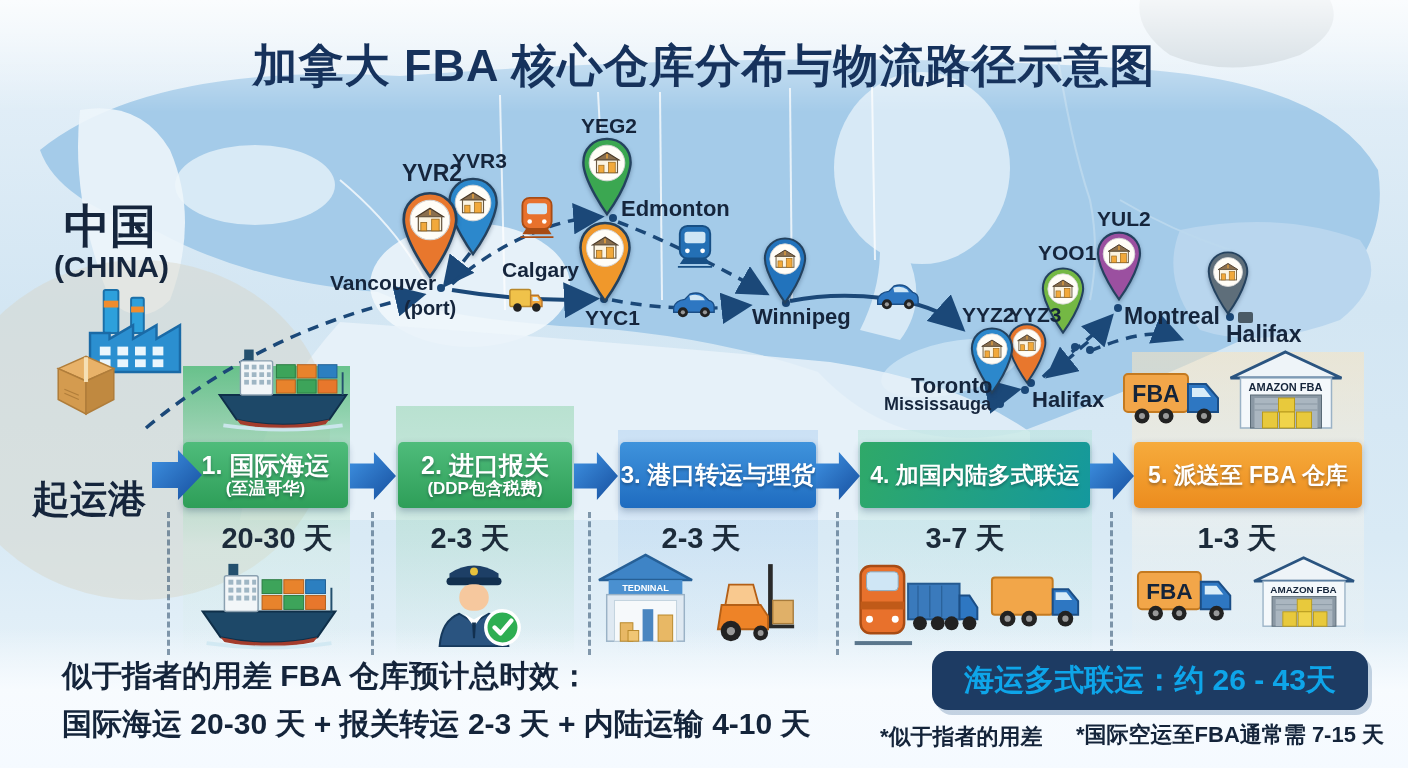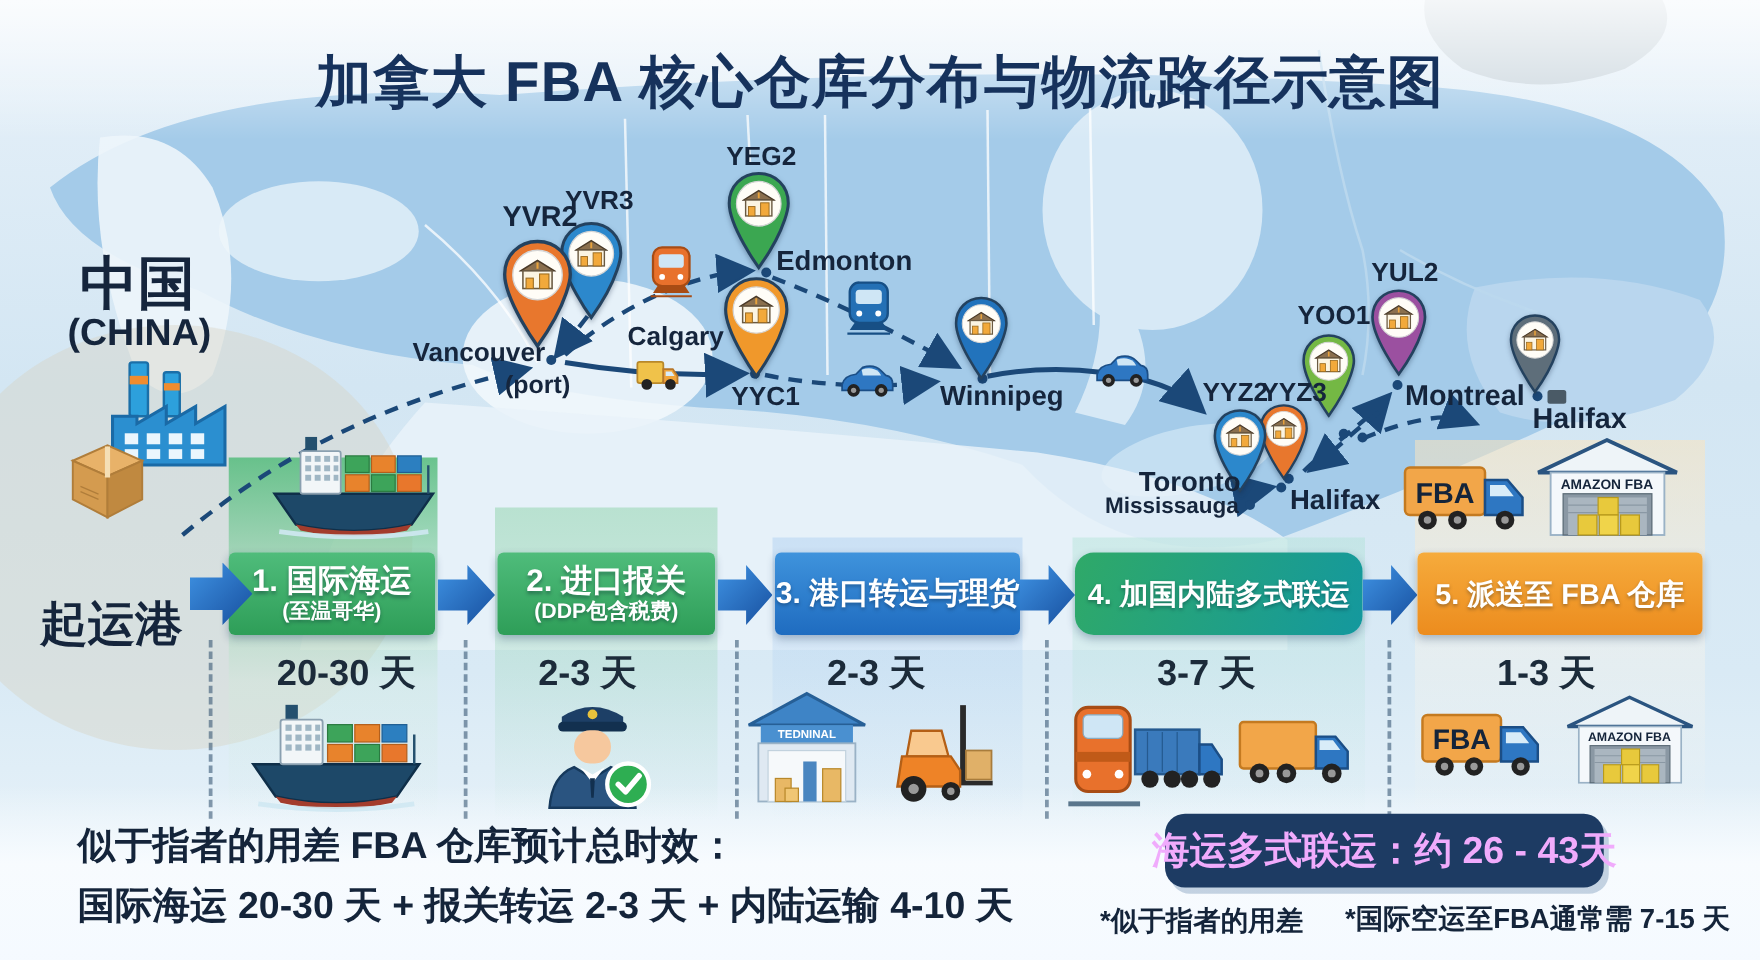--- a/index.html
+++ b/index.html
@@ -14,32 +14,32 @@
   .band{position:absolute;z-index:2;}
   .fade{position:absolute;left:0;width:100%;z-index:1;}
   .banner{position:absolute;top:442px;height:66px;z-index:5;border-radius:5px;
     display:flex;flex-direction:column;justify-content:center;align-items:center;
     color:#fff;font-weight:bold;text-shadow:0 2px 3px rgba(0,20,40,.35);
     box-shadow:0 3px 7px rgba(20,50,90,.3);}
   .banner .t1{font-size:25px;line-height:1.15;}
   .banner .t2{font-size:17px;line-height:1.1;}
   .b-green{background:linear-gradient(180deg,#4fbc7b 0%,#2e9e58 100%);}
   .b-blue{background:linear-gradient(180deg,#3f93dc 0%,#1f6cc0 100%);text-align:right;}
-  .b-teal{background:linear-gradient(110deg,#2fa968 0%,#14989e 100%);border-radius:15px;}
+  .b-teal{background:linear-gradient(110deg,#2fa968 0%,#14989e 100%);}
   .b-orange{background:linear-gradient(180deg,#f6ab3c 0%,#ec8c1e 100%);}
   .flow-arrow{position:absolute;z-index:6;background:linear-gradient(135deg,#3f93e4,#174f9e);
     clip-path:polygon(0 24%,52% 24%,52% 0,100% 50%,52% 100%,52% 76%,0 76%);}
   .dur{position:absolute;top:519px;font-size:29px;font-weight:bold;color:#1c2b3a;
     transform:translateX(-50%);z-index:5;white-space:nowrap;}
   .sep{position:absolute;top:512px;height:143px;border-left:3px dashed rgba(42,74,106,.55);z-index:3;}
   .title{position:absolute;left:0;right:0;top:36px;text-align:center;font-size:45px;
     font-weight:bold;color:#16325c;z-index:6;letter-spacing:1px;}
   .sum{position:absolute;left:62px;font-size:30px;font-weight:bold;color:#14243a;z-index:6;white-space:nowrap;}
-  .hl{position:absolute;left:932px;top:651px;width:351px;height:59px;background:#1d3b63;
-    border-radius:16px;display:flex;align-items:center;justify-content:center;color:#f0abfc;
+  .hl{position:absolute;left:932px;top:651px;width:436px;height:59px;background:#1d3b63;
+    border-radius:16px;display:flex;align-items:center;justify-content:center;color:#0ea5e9;
     font-size:30px;font-weight:bold;z-index:6;box-shadow:4px 5px 0 rgba(130,160,190,.45);white-space:nowrap;}
   .foot{position:absolute;font-size:22px;font-weight:bold;color:#14243a;z-index:6;white-space:nowrap;}
 </style>
 </head>
 <body>
 
 <div id="stage">
 
   <svg width="0" height="0" style="position:absolute" aria-hidden="true">
     <defs>

